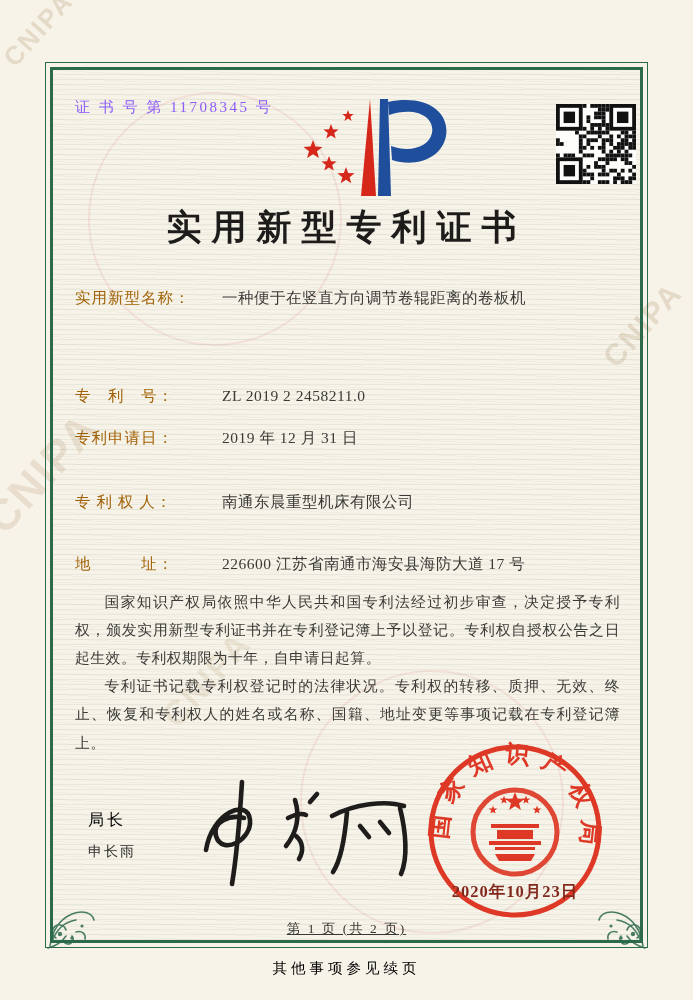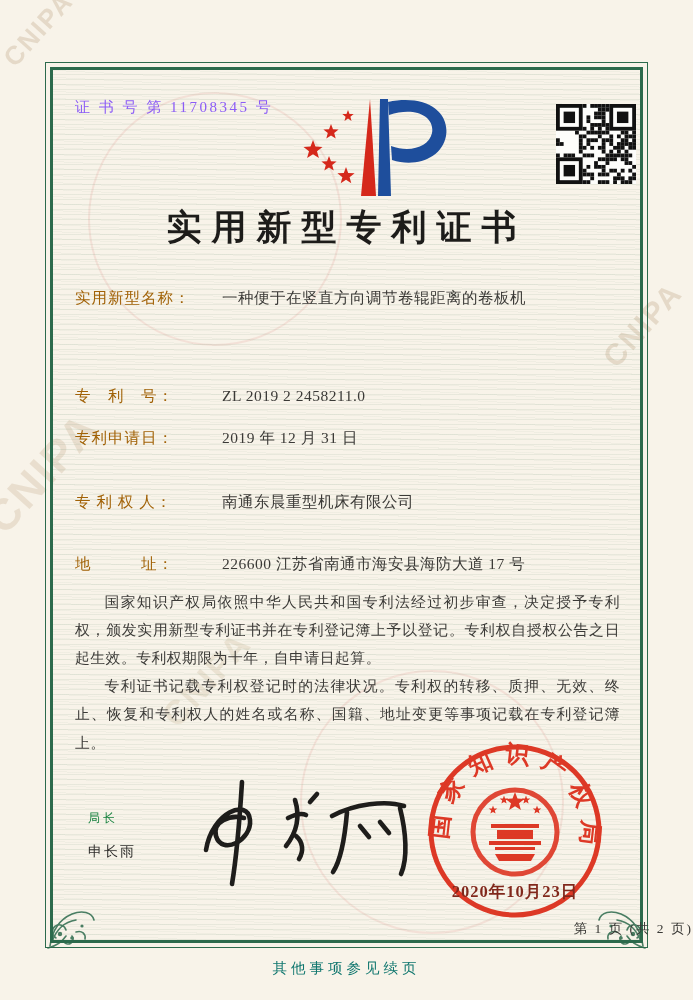--- a/index.html
+++ b/index.html
@@ -80,32 +80,32 @@
   .row4{top:428px;}.row5{top:492px;}.row6{top:510px;margin-top:44px;}.row7{top:552px;}
   .pair2{margin-left:52px;}
   
   .body-text{
     position:absolute;left:75px;top:588px;width:545px;
     font-size:14.8px;line-height:1.9;color:#3b3a37;
     text-align:justify;
   }
   .body-text p{margin:0;text-indent:2em;letter-spacing:.5px;}
   
-  .sig-title{position:absolute;left:88px;top:810px;font-size:12px;letter-spacing:3px;color:#15803d;}
+  .sig-title{position:absolute;left:88px;top:810px;font-size:16px;letter-spacing:3px;color:#000000;}
   .sig-name{position:absolute;left:88px;top:843px;font-size:14px;letter-spacing:2px;color:#2e2d2b;}
   .signature{position:absolute;left:192px;top:772px;width:252px;height:118px;}
   .seal{position:absolute;left:424px;top:740px;width:182px;height:182px;opacity:.93;}
   
   .page-num{
-    position:absolute;left:0;top:920px;width:100%;text-align:right;
-    font-size:13.5px;letter-spacing:2px;color:#39383500;color:#393835;
+    position:absolute;left:0;top:920px;width:100%;text-align:center;
+    font-size:13.5px;letter-spacing:2px;color:#39383500;color:#393835;text-decoration:underline;
   }
   .below-note{
     position:absolute;left:0;top:959px;width:100%;text-align:center;
-    font-size:14.5px;letter-spacing:4px;color:#0f766e;
+    font-size:14.5px;letter-spacing:4px;color:#000000;
   }
 </style>
 </head>
 <body>
 
 <div class="page">
 
   <div class="wm wm1">CNIPA</div>
   <div class="wm wm2">CNIPA</div>
   <div class="wm wm3">CNIPA</div>

